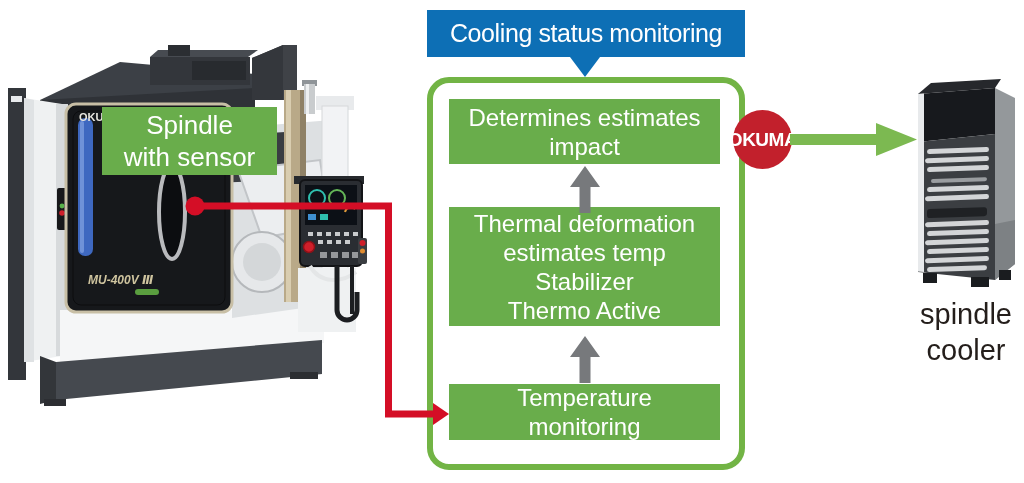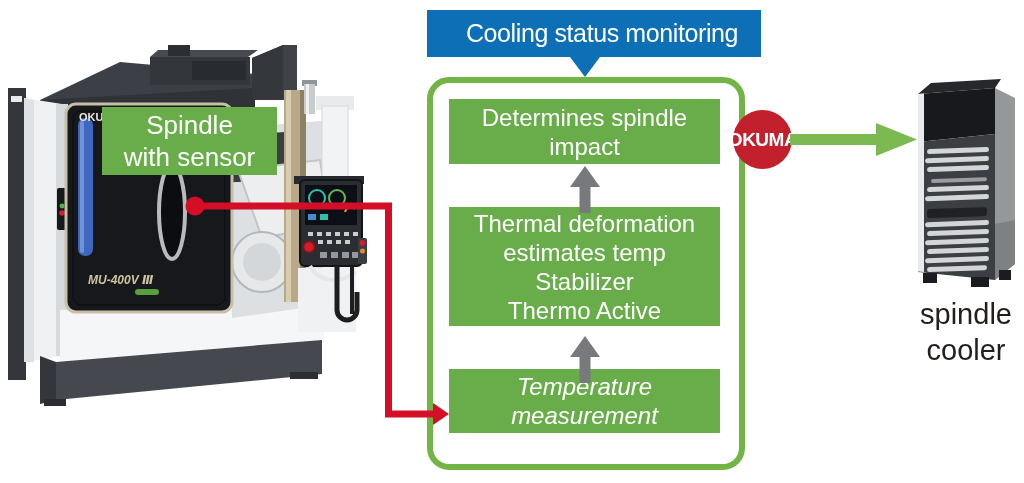--- a/index.html
+++ b/index.html
@@ -6,41 +6,41 @@
   .stage{
     position:relative;width:1024px;height:483px;overflow:hidden;
     font-family:"Liberation Sans","DejaVu Sans",sans-serif;
     background:#ffffff;
   }
   .abs{position:absolute;}
   
   .callout{
     left:427px;top:10px;width:318px;height:47px;background:#0d6fb5;
     display:flex;align-items:center;justify-content:center;
-    color:#fff;font-size:25px;letter-spacing:-0.4px;white-space:nowrap;padding-left:16px;
+    color:#fff;font-size:25px;letter-spacing:-0.4px;white-space:nowrap;
   }
   .callout-tail{
     position:absolute;left:143px;top:100%;width:0;height:0;
     border-left:15px solid transparent;border-right:15px solid transparent;
     border-top:20px solid #0d6fb5;
   }
   
   .flow-container{
     left:427px;top:77px;width:318px;height:393px;box-sizing:border-box;
     background:#ffffff;border:6px solid #72b445;border-radius:22px;
   }
   .flow-box{
     position:absolute;left:16px;width:271px;background:#69ad4b;color:#ffffff;
     display:flex;flex-direction:column;align-items:center;justify-content:center;
     text-align:center;font-size:24px;line-height:29px;
   }
   .flow-box .ln{display:block;}
   .box-top{top:16px;height:65px;}
   .box-mid{top:124px;height:119px;}
-  .box-bottom{top:286px;height:64px;font-style:italic;}
+  .box-bottom{top:301px;height:56px;}
   
   .stop-sign{
     left:733px;top:110px;width:59px;height:59px;border-radius:50%;
     background:#c2202c;display:flex;align-items:center;justify-content:center;
     color:#ffffff;font-weight:bold;font-size:19px;letter-spacing:-0.5px;
     transform:none;
   }
   
   .sensor-label{
     left:102px;top:107px;width:175px;height:68px;background:#69ad4b;
@@ -176,32 +176,32 @@
     </g>
   </svg>
 
   <div class="abs sensor-label">
     <span class="ln">Spindle</span>
     <span class="ln">with sensor</span>
   </div>
 
   <div class="abs flow-container">
     <div class="flow-box box-top">
-      <span class="ln">Determines spindle</span>
+      <span class="ln">Determines estimates</span>
       <span class="ln">impact</span>
     </div>
     <div class="flow-box box-mid">
       <span class="ln">Thermal deformation</span>
       <span class="ln">estimates temp</span>
       <span class="ln">Stabilizer</span>
       <span class="ln">Thermo Active</span>
     </div>
     <div class="flow-box box-bottom">
       <span class="ln">Temperature</span>
-      <span class="ln">measurement</span>
+      <span class="ln">monitoring</span>
     </div>
   </div>
 
   <div class="abs callout">
     <span>Cooling status monitoring</span>
     <div class="callout-tail"></div>
   </div>
 
   <div class="abs stop-sign">
     <span>OKUMA</span>

